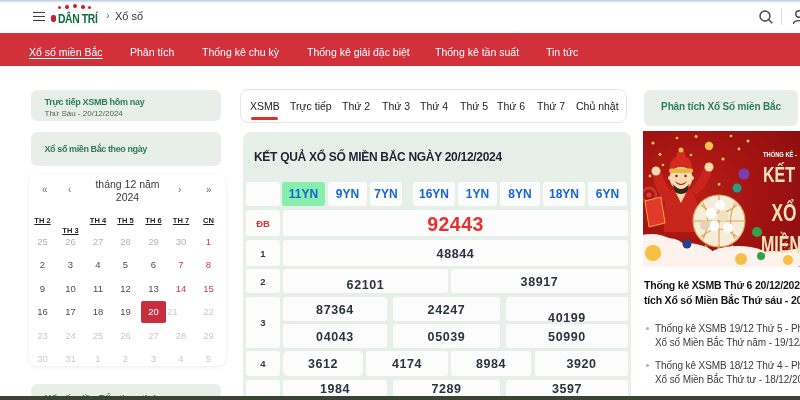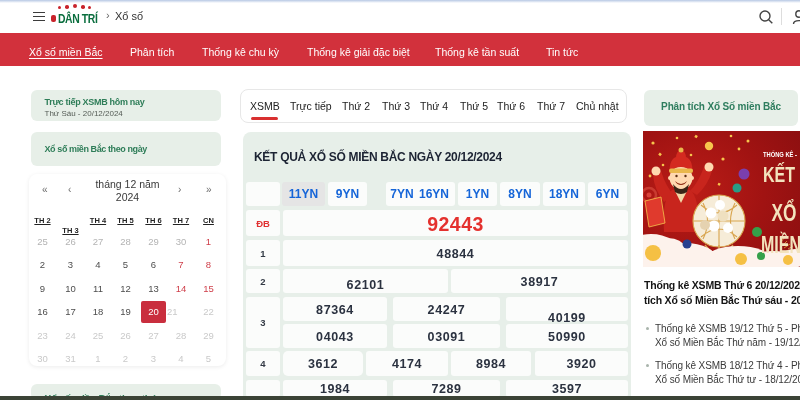--- a/index.html
+++ b/index.html
@@ -138,41 +138,41 @@
     <span class="abs" style="left:257px;top:11px;">Thứ 6</span>
     <span class="abs" style="left:297px;top:11px;">Thứ 7</span>
     <span class="abs" style="left:336px;top:11px;">Chủ nhật</span>
     <div class="abs" style="left:11px;top:28px;width:27px;height:2.5px;background:#d93030;border-radius:2px;"></div>
   </div>
 
   <div class="abs" style="left:243px;top:132px;width:388px;height:268px;background:#e7efe9;border-radius:8px 8px 0 0;"></div>
   <div class="abs" style="left:254px;top:150px;font-size:12px;font-weight:bold;color:#1c2333;letter-spacing:-0.3px;">KẾT QUẢ XỔ SỐ MIỀN BẮC NGÀY 20/12/2024</div>
   <div id="table">
       <div class="abs " style="left:246px;top:182px;width:34px;height:24px;background:#fbfcfb;border-radius:3px;display:flex;align-items:center;justify-content:center;"></div>
-      <div class="abs" style="left:282px;top:182px;width:43px;height:24px;background:#e5e5e5;border-radius:3px;display:flex;align-items:center;justify-content:center;font-size:12px;font-weight:bold;color:#1565d8;">11YN</div>
+      <div class="abs" style="left:282px;top:182px;width:43px;height:24px;background:#86efac;border-radius:3px;display:flex;align-items:center;justify-content:center;font-size:12px;font-weight:bold;color:#1565d8;">11YN</div>
       <div class="abs" style="left:328px;top:182px;width:39px;height:24px;background:#fbfcfb;border-radius:3px;display:flex;align-items:center;justify-content:center;font-size:12px;font-weight:bold;color:#1565d8;">9YN</div>
-      <div class="abs" style="left:370px;top:182px;width:32px;height:24px;background:#fbfcfb;border-radius:3px;display:flex;align-items:center;justify-content:center;font-size:12px;font-weight:bold;color:#1565d8;margin-left:16px;">7YN</div>
+      <div class="abs" style="left:370px;top:182px;width:32px;height:24px;background:#fbfcfb;border-radius:3px;display:flex;align-items:center;justify-content:center;font-size:12px;font-weight:bold;color:#1565d8;">7YN</div>
       <div class="abs" style="left:413px;top:182px;width:42px;height:24px;background:#fbfcfb;border-radius:3px;display:flex;align-items:center;justify-content:center;font-size:12px;font-weight:bold;color:#1565d8;">16YN</div>
       <div class="abs" style="left:458px;top:182px;width:39px;height:24px;background:#fbfcfb;border-radius:3px;display:flex;align-items:center;justify-content:center;font-size:12px;font-weight:bold;color:#1565d8;">1YN</div>
       <div class="abs" style="left:500px;top:182px;width:40px;height:24px;background:#fbfcfb;border-radius:3px;display:flex;align-items:center;justify-content:center;font-size:12px;font-weight:bold;color:#1565d8;">8YN</div>
       <div class="abs" style="left:543px;top:182px;width:42px;height:24px;background:#fbfcfb;border-radius:3px;display:flex;align-items:center;justify-content:center;font-size:12px;font-weight:bold;color:#1565d8;">18YN</div>
       <div class="abs" style="left:588px;top:182px;width:39px;height:24px;background:#fbfcfb;border-radius:3px;display:flex;align-items:center;justify-content:center;font-size:12px;font-weight:bold;color:#1565d8;">6YN</div>
       <div class="abs" style="left:246px;top:210px;width:34px;height:26px;background:#fbfcfb;border-radius:3px;display:flex;align-items:center;justify-content:center;font-size:9.5px;font-weight:bold;color:#e03131;">ĐB</div>
       <div class="abs" style="left:283px;top:210px;width:345px;height:26px;background:#fbfcfb;border-radius:3px;display:flex;align-items:center;justify-content:center;font-size:19.5px;font-weight:bold;color:#e4312e;letter-spacing:0.5px;padding-top:2px;">92443</div>
       <div class="abs" style="left:246px;top:240px;width:34px;height:26px;background:#fbfcfb;border-radius:3px;display:flex;align-items:center;justify-content:center;font-size:9.5px;font-weight:bold;color:#333a45;">1</div>
       <div class="abs" style="left:283px;top:240px;width:345px;height:26px;background:#fbfcfb;border-radius:3px;display:flex;align-items:center;justify-content:center;font-size:12.5px;font-weight:bold;color:#2b3240;letter-spacing:0.6px;padding-top:1px;">48844</div>
       <div class="abs" style="left:246px;top:269px;width:34px;height:24px;background:#fbfcfb;border-radius:3px;display:flex;align-items:center;justify-content:center;font-size:9.5px;font-weight:bold;color:#333a45;">2</div>
       <div class="abs" style="left:283px;top:269px;width:165px;height:24px;background:#fbfcfb;border-radius:3px;display:flex;align-items:center;justify-content:center;font-size:12.5px;font-weight:bold;color:#2b3240;letter-spacing:0.6px;padding-top:7px;">62101</div>
       <div class="abs" style="left:451px;top:269px;width:177px;height:24px;background:#fbfcfb;border-radius:3px;display:flex;align-items:center;justify-content:center;font-size:12.5px;font-weight:bold;color:#2b3240;letter-spacing:0.6px;padding-top:1px;">38917</div>
       <div class="abs" style="left:246px;top:297px;width:34px;height:51px;background:#fbfcfb;border-radius:3px;display:flex;align-items:center;justify-content:center;font-size:9.5px;font-weight:bold;color:#333a45;">3</div>
       <div class="abs" style="left:283px;top:297px;width:104px;height:24px;background:#fbfcfb;border-radius:3px;display:flex;align-items:center;justify-content:center;font-size:12.5px;font-weight:bold;color:#2b3240;letter-spacing:0.6px;padding-top:1px;">87364</div>
       <div class="abs" style="left:393px;top:297px;width:107px;height:24px;background:#fbfcfb;border-radius:3px;display:flex;align-items:center;justify-content:center;font-size:12.5px;font-weight:bold;color:#2b3240;letter-spacing:0.6px;padding-top:1px;">24247</div>
       <div class="abs" style="left:506px;top:297px;width:122px;height:24px;background:#fbfcfb;border-radius:3px;display:flex;align-items:center;justify-content:center;font-size:12.5px;font-weight:bold;color:#2b3240;letter-spacing:0.6px;padding-top:18px;">40199</div>
       <div class="abs" style="left:283px;top:324px;width:104px;height:24px;background:#fbfcfb;border-radius:3px;display:flex;align-items:center;justify-content:center;font-size:12.5px;font-weight:bold;color:#2b3240;letter-spacing:0.6px;padding-top:1px;">04043</div>
-      <div class="abs" style="left:393px;top:324px;width:107px;height:24px;background:#fbfcfb;border-radius:3px;display:flex;align-items:center;justify-content:center;font-size:12.5px;font-weight:bold;color:#2b3240;letter-spacing:0.6px;padding-top:1px;">03091</div>
+      <div class="abs" style="left:393px;top:324px;width:107px;height:24px;background:#fbfcfb;border-radius:3px;display:flex;align-items:center;justify-content:center;font-size:12.5px;font-weight:bold;color:#2b3240;letter-spacing:0.6px;padding-top:1px;">05039</div>
       <div class="abs" style="left:506px;top:324px;width:122px;height:24px;background:#fbfcfb;border-radius:3px;display:flex;align-items:center;justify-content:center;font-size:12.5px;font-weight:bold;color:#2b3240;letter-spacing:0.6px;padding-top:1px;">50990</div>
       <div class="abs" style="left:246px;top:351px;width:34px;height:25px;background:#fbfcfb;border-radius:3px;display:flex;align-items:center;justify-content:center;font-size:9.5px;font-weight:bold;color:#333a45;">4</div>
       <div class="abs" style="left:283px;top:351px;width:80px;height:25px;background:#fbfcfb;border-radius:5px;display:flex;align-items:center;justify-content:center;font-size:12.5px;font-weight:bold;color:#2b3240;letter-spacing:0.6px;padding-top:1px;">3612</div>
       <div class="abs" style="left:366px;top:351px;width:82px;height:25px;background:#fbfcfb;border-radius:3px;display:flex;align-items:center;justify-content:center;font-size:12.5px;font-weight:bold;color:#2b3240;letter-spacing:0.6px;padding-top:1px;">4174</div>
       <div class="abs" style="left:451px;top:351px;width:80px;height:25px;background:#fbfcfb;border-radius:3px;display:flex;align-items:center;justify-content:center;font-size:12.5px;font-weight:bold;color:#2b3240;letter-spacing:0.6px;padding-top:1px;">8984</div>
       <div class="abs" style="left:535px;top:351px;width:93px;height:25px;background:#fbfcfb;border-radius:3px;display:flex;align-items:center;justify-content:center;font-size:12.5px;font-weight:bold;color:#2b3240;letter-spacing:0.6px;padding-top:1px;">3920</div>
       <div class="abs" style="left:246px;top:380px;width:34px;height:17px;background:#fbfcfb;border-radius:3px;display:flex;align-items:center;justify-content:center;font-size:9.5px;font-weight:bold;color:#333a45;"></div>
       <div class="abs" style="left:283px;top:380px;width:104px;height:17px;background:#fbfcfb;border-radius:3px;display:flex;align-items:center;justify-content:center;font-size:12.5px;font-weight:bold;color:#2b3240;letter-spacing:0.6px;padding-top:1px;">1984</div>
       <div class="abs" style="left:393px;top:380px;width:107px;height:17px;background:#fbfcfb;border-radius:3px;display:flex;align-items:center;justify-content:center;font-size:12.5px;font-weight:bold;color:#2b3240;letter-spacing:0.6px;padding-top:1px;">7289</div>
       <div class="abs" style="left:506px;top:380px;width:122px;height:17px;background:#fbfcfb;border-radius:3px;display:flex;align-items:center;justify-content:center;font-size:12.5px;font-weight:bold;color:#2b3240;letter-spacing:0.6px;padding-top:1px;">3597</div>

